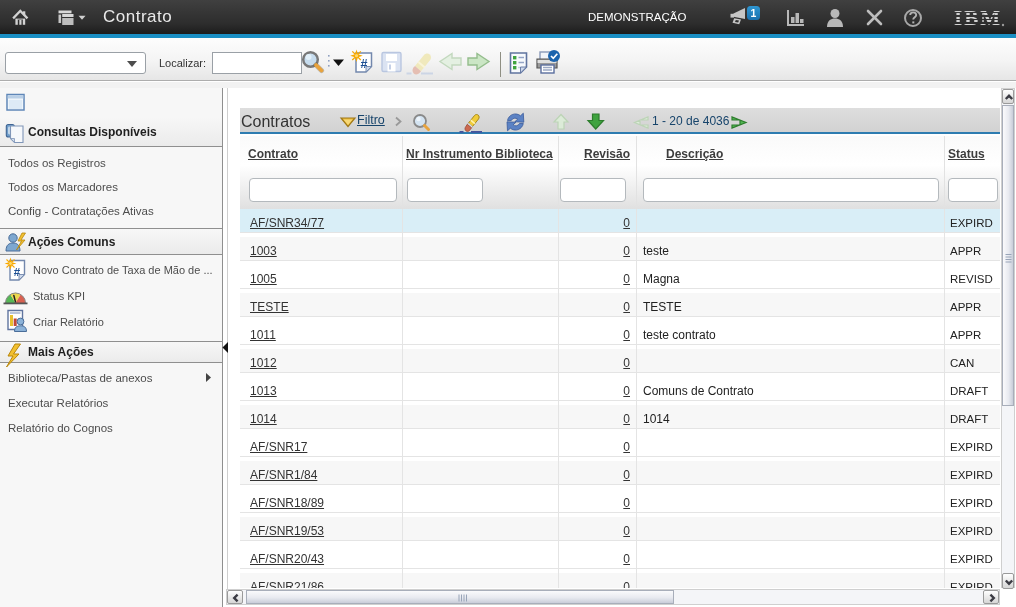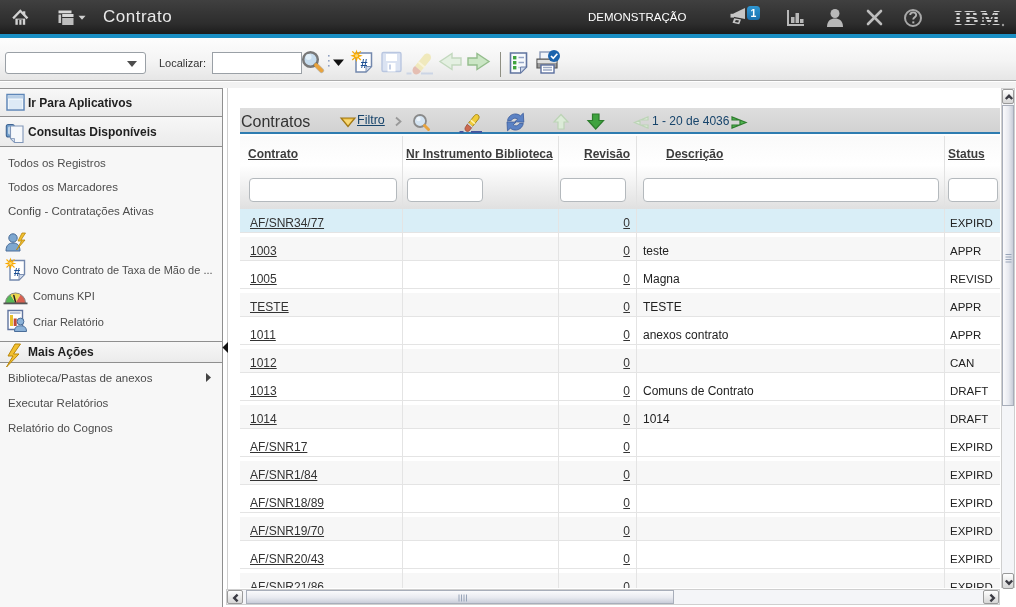--- a/index.html
+++ b/index.html
@@ -275,31 +275,31 @@
 
       <g>
         <path d="M15 256 L8 268 L13 268 L6.5 279 L19 266 L13.5 266 L20.5 256 Z" fill="#f2c030" stroke="#b8860b" stroke-width="1"></path>
       </g>
 
       <path d="M206 285 L206 294 L211 289.5 Z" fill="#444"></path>
 
       <path d="M228 254 L228 265 L222.5 259.5 Z" fill="#111"></path>
     </svg>
 
-    <div class="abs shead" style="top:0px; height:29px;">
-        <span class="txt">Ir Para Aplicativos</span>
-      </div>
     <div class="abs shead" style="top:29px; height:30px; border-top:none;">
         <span class="txt">Consultas Disponíveis</span>
       </div>
     <div class="abs sitem" style="top:69px;">Todos os Registros</div>
     <div class="abs sitem" style="top:93px;">Todos os Marcadores</div>
     <div class="abs sitem" style="top:117px;">Config - Contratações Ativas</div>
+    <div class="abs shead" style="top:140px; height:27px;">
+        <span class="txt">Ações Comuns</span>
+      </div>
     <div class="abs sitem2" style="top:176px;">Novo Contrato de Taxa de Mão de ...</div>
-    <div class="abs sitem2" style="top:202px;">Comuns KPI</div>
+    <div class="abs sitem2" style="top:202px;">Status KPI</div>
     <div class="abs sitem2" style="top:228px;">Criar Relatório</div>
     <div class="abs shead" style="top:253px; height:22px;">
         <span class="txt">Mais Ações</span>
       </div>
     <div class="abs sitem" style="top:284px;">Biblioteca/Pastas de anexos</div>
     <div class="abs sitem" style="top:309px;">Executar Relatórios</div>
     <div class="abs sitem" style="top:334px;">Relatório do Cognos</div>
 
     <div class="abs" id="panel">
       <div class="abs" id="ptitle">
@@ -394,21 +394,21 @@
             <span class="c4">TESTE</span>
             <span class="c5">APPR</span>
             <span class="vline" style="left:162px;"></span>
             <span class="vline" style="left:318px;"></span>
             <span class="vline" style="left:396px;"></span>
             <span class="vline" style="left:704px;"></span>
           </div>
         <div class="row" style="top:112px;">
             <span class="c1">1011</span>
             <span class="c3"><u>0</u></span>
-            <span class="c4">anexos contrato</span>
+            <span class="c4">teste contrato</span>
             <span class="c5">APPR</span>
             <span class="vline" style="left:162px;"></span>
             <span class="vline" style="left:318px;"></span>
             <span class="vline" style="left:396px;"></span>
             <span class="vline" style="left:704px;"></span>
           </div>
         <div class="row alt" style="top:140px;">
             <span class="c1">1012</span>
             <span class="c3"><u>0</u></span>
             <span class="c5">CAN</span>
@@ -458,21 +458,21 @@
         <div class="row" style="top:280px;">
             <span class="c1">AF/SNR18/89</span>
             <span class="c3"><u>0</u></span>
             <span class="c5">EXPIRD</span>
             <span class="vline" style="left:162px;"></span>
             <span class="vline" style="left:318px;"></span>
             <span class="vline" style="left:396px;"></span>
             <span class="vline" style="left:704px;"></span>
           </div>
         <div class="row alt" style="top:308px;">
-            <span class="c1">AF/SNR19/70</span>
+            <span class="c1">AF/SNR19/53</span>
             <span class="c3"><u>0</u></span>
             <span class="c5">EXPIRD</span>
             <span class="vline" style="left:162px;"></span>
             <span class="vline" style="left:318px;"></span>
             <span class="vline" style="left:396px;"></span>
             <span class="vline" style="left:704px;"></span>
           </div>
         <div class="row" style="top:336px;">
             <span class="c1">AF/SNR20/43</span>
             <span class="c3"><u>0</u></span>

